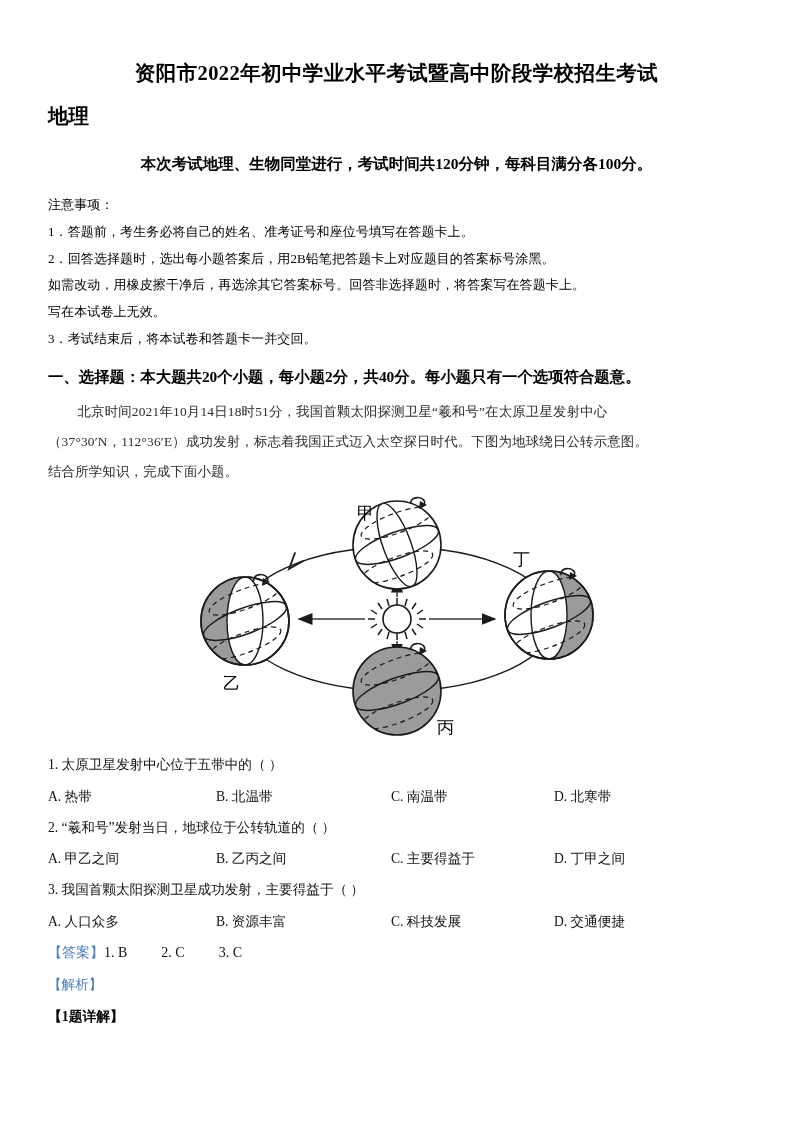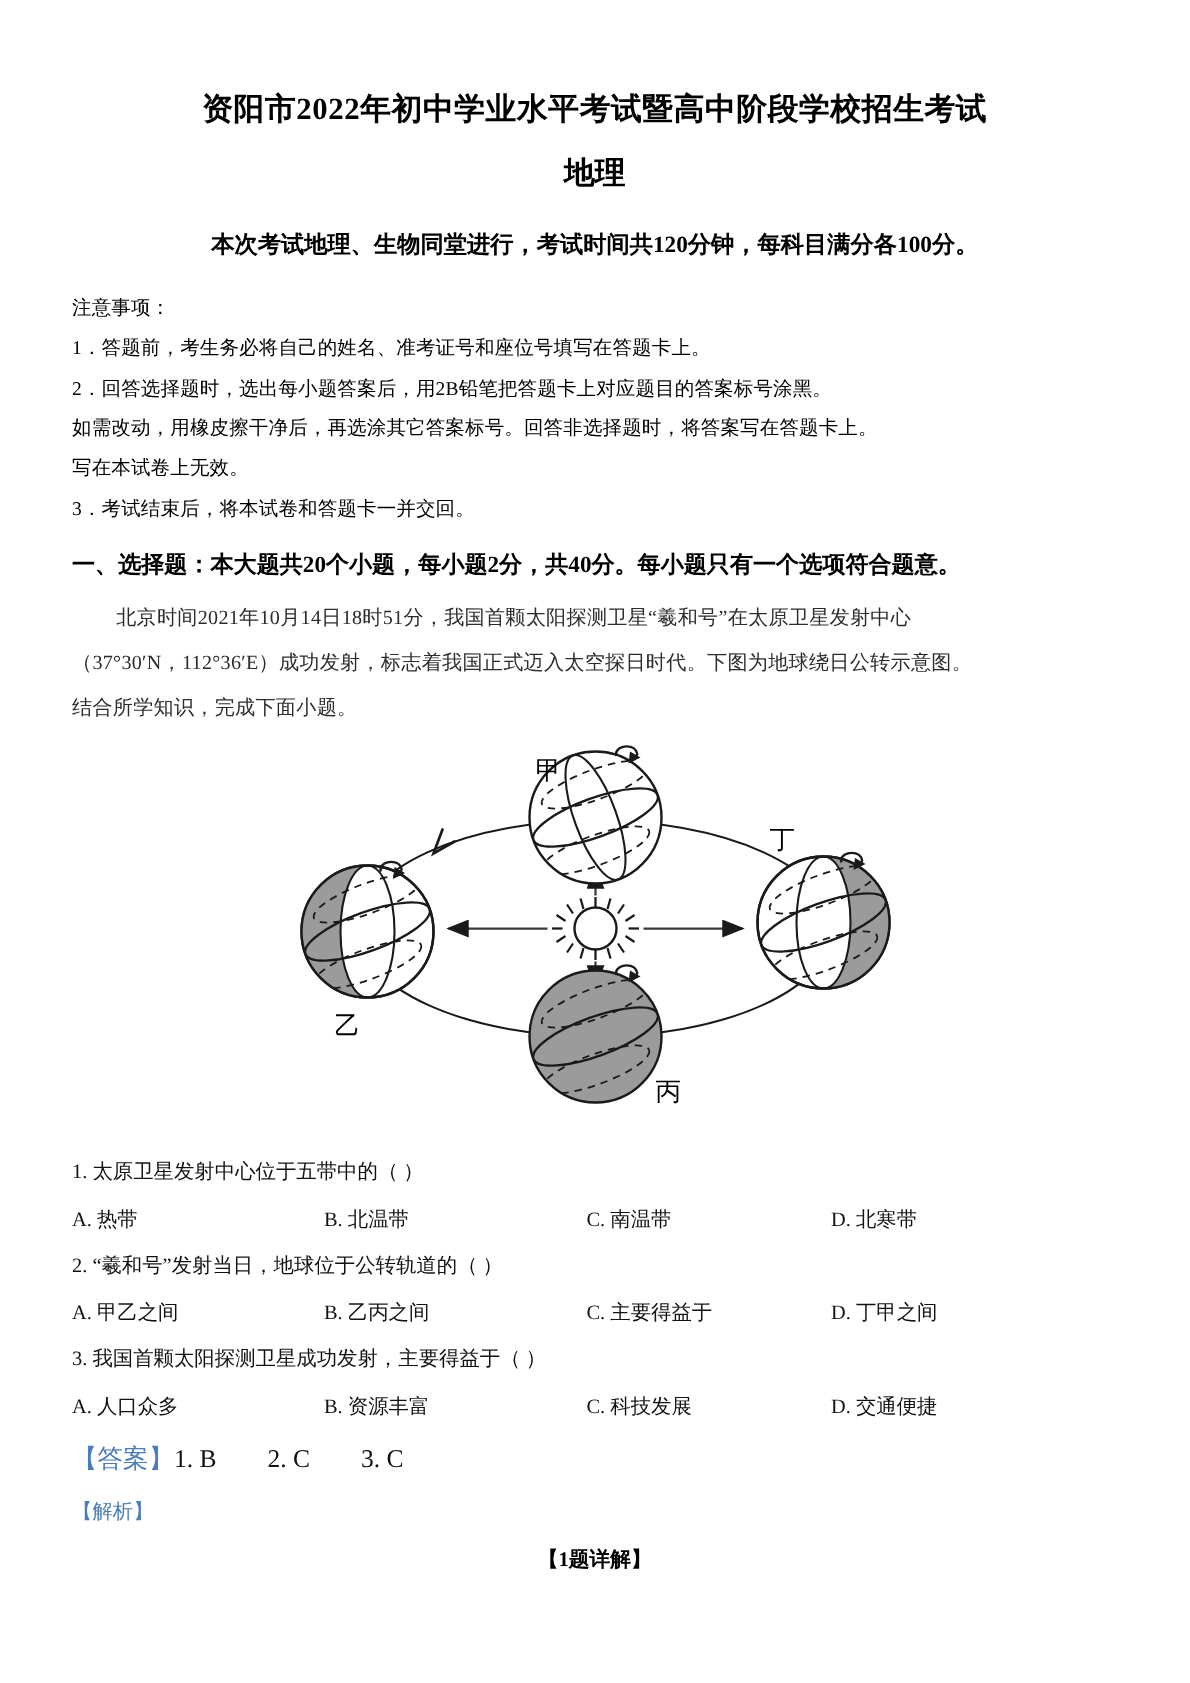--- a/index.html
+++ b/index.html
@@ -27,21 +27,20 @@
   .doc-title {
     text-align: center;
     font-size: 20.5px;
     font-weight: bold;
     letter-spacing: 0.4px;
     margin: 0;
     padding-top: 58px;
     line-height: 1.5;
   }
   .doc-subject {
-    text-align: center;
     font-size: 20.5px;
     font-weight: bold;
     margin: 0;
     padding-top: 12px;
     line-height: 1.5;
   }
   .exam-info {
     text-align: center;
     font-size: 15.5px;
     font-weight: bold;
@@ -94,21 +93,21 @@
     height: 252px;
     margin-top: 6px;
   }
   .figure svg {
     display: block;
     margin: 0 auto;
   }
 
   
   .questions {
-    margin-top: 20px;
+    margin-top: 4px;
   }
   .q-stem {
     margin: 0;
     font-size: 13.6px;
     line-height: 2.3;
     color: #111;
   }
   .q-options {
     display: flex;
     font-size: 13.6px;
@@ -119,21 +118,21 @@
     flex: 0 0 auto;
   }
   .opt-a { width: 168px; }
   .opt-b { width: 175px; }
   .opt-c { width: 163px; }
   .opt-d { width: 150px; }
 
   
   .answer-line {
     margin: 0;
-    font-size: 17px;
+    font-size: 14px;
     line-height: 2.3;
   }
   .tag-blue {
     color: #4a7ebb;
   }
   .ans-items {
     color: #111;
   }
   .ans-items span {
     display: inline-block;
@@ -144,21 +143,20 @@
     margin: 0;
     font-size: 13.6px;
     line-height: 2.35;
   }
   .detail-line {
     margin: 0;
     font-size: 13.8px;
     line-height: 2.35;
     font-weight: bold;
     color: #000;
-    text-align: center;
   }
 </style>
 </head>
 <body>
 
 <div class="page">
 
   <h1 class="doc-title">资阳市2022年初中学业水平考试暨高中阶段学校招生考试</h1>
   <h2 class="doc-subject">地理</h2>
   <p class="exam-info">本次考试地理、生物同堂进行，考试时间共120分钟，每科目满分各100分。</p>

